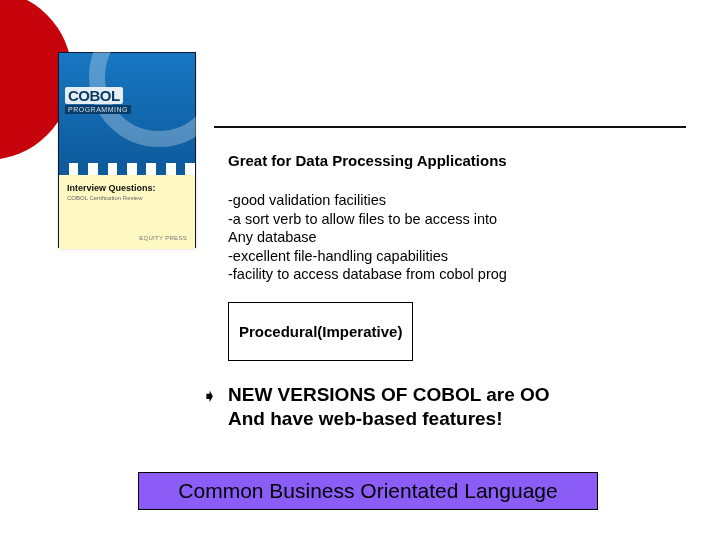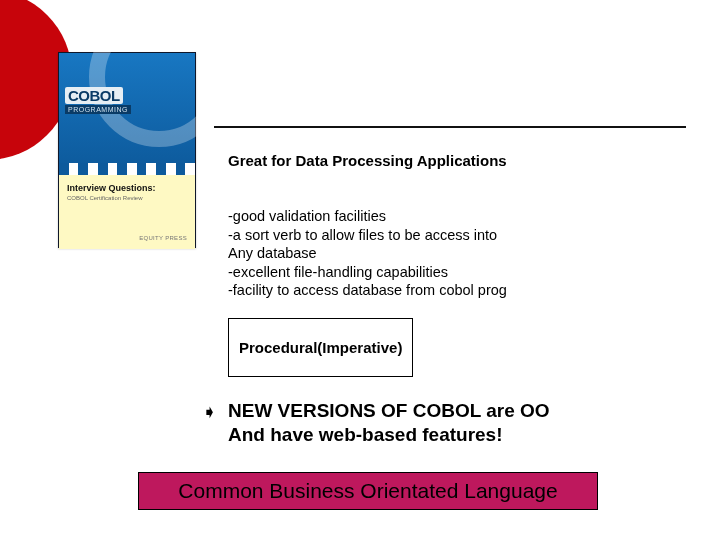--- a/index.html
+++ b/index.html
@@ -15,27 +15,27 @@
   .cover-bottom { width: 100%; height: 80px; background: #fef9c3; position: relative; }
   .cover-dots { position: absolute; left: 0; top: -6px; width: 100%; height: 12px; display: flex; }
   .cover-dots span { flex: 1; height: 12px; }
   .cover-dots span:nth-child(odd) { background: #0d5a9c; }
   .cover-dots span:nth-child(even) { background: #fff; }
   .cover-iq { position: absolute; left: 8px; top: 14px; color: #111; font-size: 9px; font-weight: 700; }
   .cover-iq2 { position: absolute; left: 8px; top: 26px; color: #666; font-size: 6px; }
   .cover-press { position: absolute; right: 8px; bottom: 8px; color: #777; font-size: 6px; letter-spacing: .3px; }
   .rule { position: absolute; left: 214px; top: 126px; width: 472px; height: 2px; background: #111; }
   .body { position: absolute; left: 228px; top: 152px; width: 460px; color: #000; }
-  .heading { font-weight: 700; font-size: 15px; margin-bottom: 38px; }
+  .heading { font-weight: 700; font-size: 15px; margin-bottom: 22px; }
   .bullets { font-weight: 400; font-size: 14.5px; line-height: 1.28; }
   .box { margin-top: 18px; border: 1px solid #000; display: inline-block; padding: 20px 10px; font-weight: 700; font-size: 15px; }
   .newv-wrap { position: relative; margin-top: 22px; }
   .arrow-icon { position: absolute; left: -26px; top: 2px; font-size: 18px; color: #000; }
   .newv { font-weight: 700; font-size: 19px; line-height: 1.3; }
-  .footer-box { position: absolute; left: 138px; bottom: 30px; width: 460px; padding: 6px 12px; background: #be185d; border: 1px solid #000; text-align: center; font-family: Arial, sans-serif; font-size: 21px; color: #000; }
+  .footer-box { position: absolute; left: 138px; bottom: 30px; width: 460px; padding: 6px 12px; background: #8b5cf6; border: 1px solid #000; text-align: center; font-family: Arial, sans-serif; font-size: 21px; color: #000; }
 </style>
 </head>
 <body>
 
 <div class="slide">
   <div class="circle"></div>
 
   <div class="cover">
     <div class="cover-top">
       <div class="cover-circle"></div>

